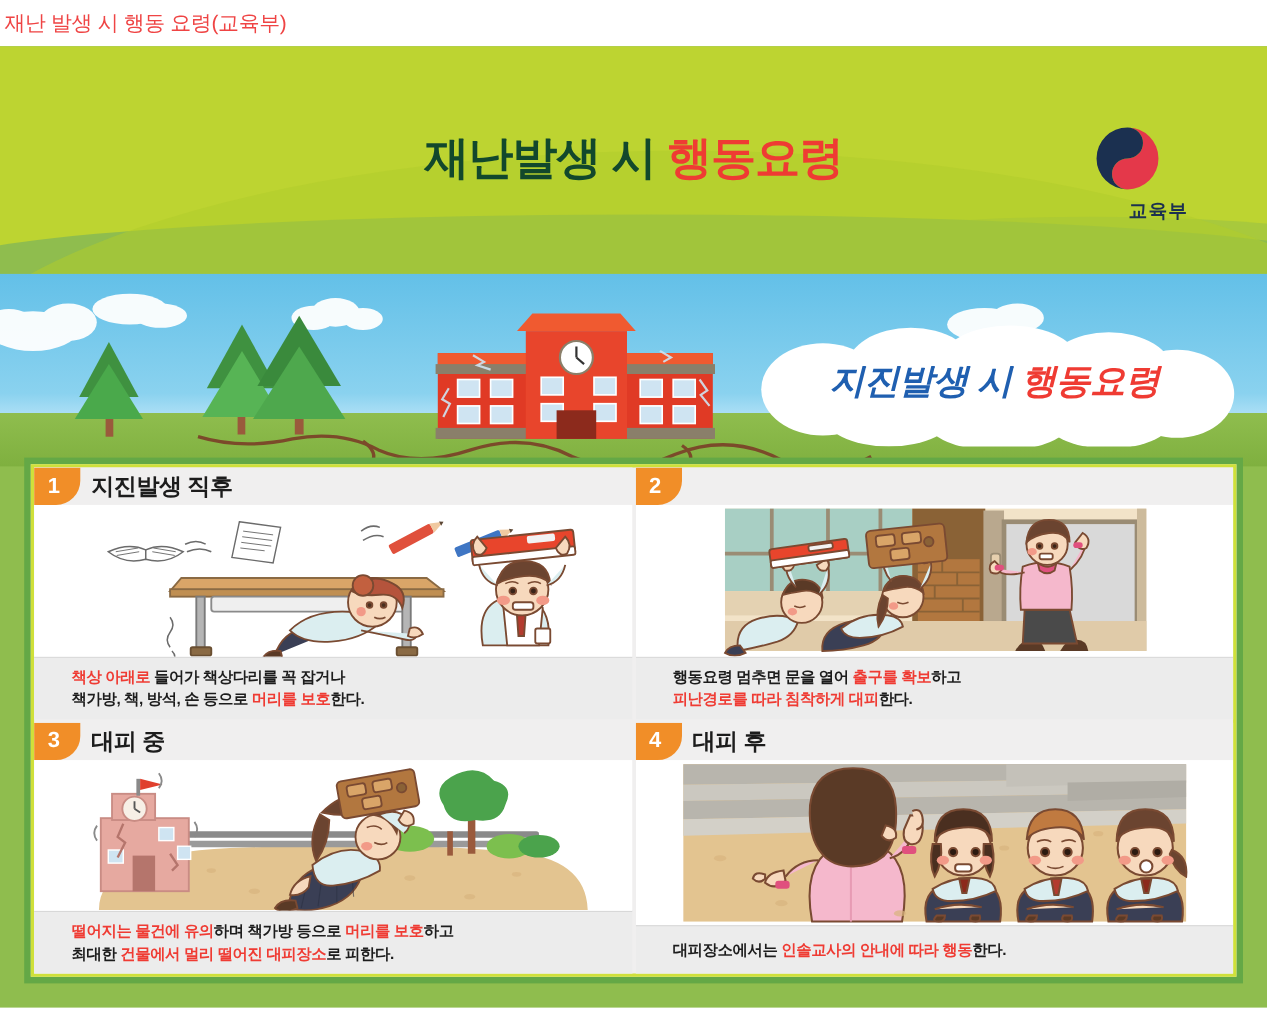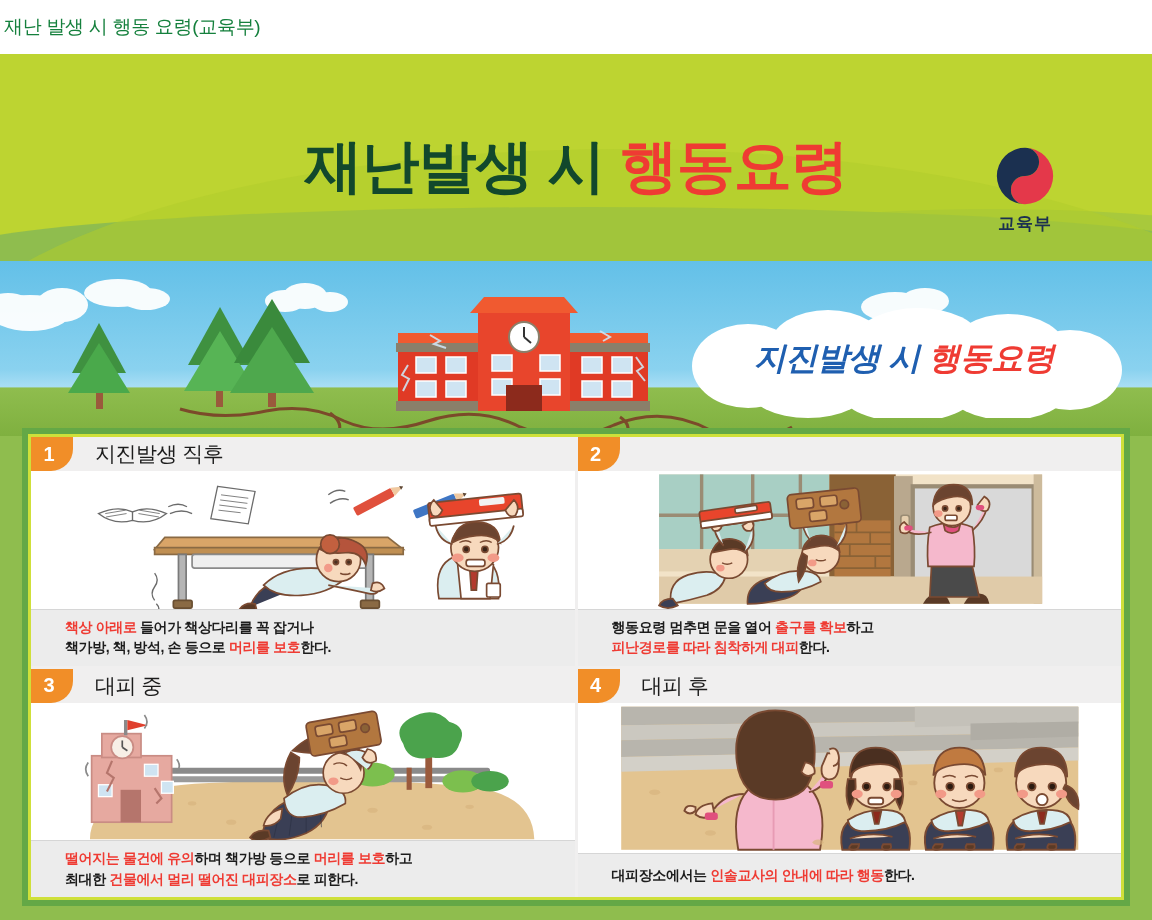--- a/index.html
+++ b/index.html
@@ -7,26 +7,26 @@
   body {
     width: 1152px;
     height: 920px;
     background: #ffffff;
     font-family: "Liberation Sans", "DejaVu Sans", sans-serif;
     overflow: hidden;
   }
 
   
   .page-caption {
-    height: 54px;
+    height: 42px;
     display: flex;
     align-items: center;
     padding-left: 4px;
     font-size: 19px;
-    color: #15803d;
+    color: #ef4444;
     letter-spacing: -0.3px;
   }
 
   
   .poster {
     position: relative;
     width: 1152px;
     height: 874px;
     background: #8fbd4e;
     overflow: hidden;
@@ -62,36 +62,36 @@
     right: -120px; bottom: -10px;
     width: 560px; height: 70px;
     border-radius: 50%;
     background: #a8c93c;
   }
 
   .main-title {
     position: absolute;
     top: 74px; left: 0; width: 1152px;
     text-align: center;
-    font-size: 58px;
+    font-size: 41px;
     font-weight: bold;
     letter-spacing: -1px;
     white-space: nowrap;
     z-index: 4;
   }
   .main-title .t-dark { color: #12482c; }
   .main-title .t-red  { color: #ef3b33; }
 
   
   .emblem {
     position: absolute;
-    top: 90px; right: 72px;
+    top: 70px; right: 72px;
     width: 110px;
     z-index: 5;
-    text-align: center;
+    text-align: right;
   }
   .emblem-mark { width: 64px; height: 64px; margin: 0 auto; display: block; }
   .emblem-text {
     margin-top: 4px;
     font-size: 17px;
     font-weight: bold;
     color: #1b3050;
     letter-spacing: 1px;
   }
 
@@ -171,23 +171,23 @@
     color: #ffffff;
     font-size: 20px;
     font-weight: bold;
     display: flex;
     align-items: center;
     justify-content: center;
     padding-right: 6px;
     flex: 0 0 auto;
   }
   .panel-title {
-    margin-left: 22px;
+    margin-left: 10px;
     font-size: 21px;
-    font-weight: normal;
+    font-weight: bold;
     color: #1c1c1c;
     letter-spacing: -0.5px;
     white-space: nowrap;
   }
 
   .panel-art {
     position: relative;
     flex: 1 1 auto;
     background: #ffffff;
     overflow: hidden;

